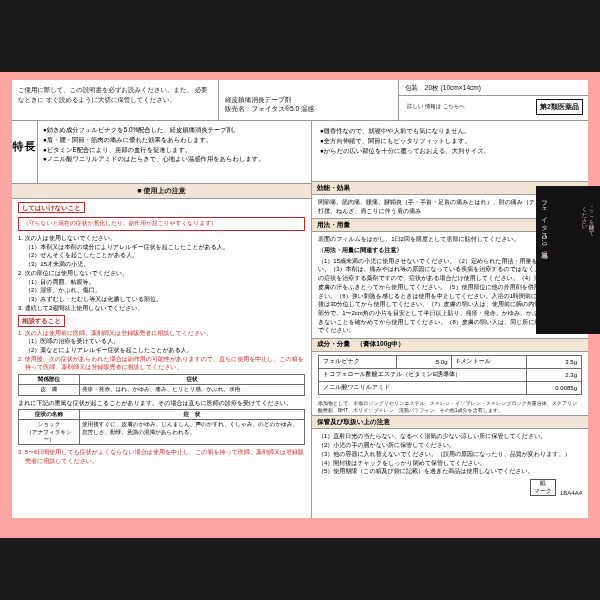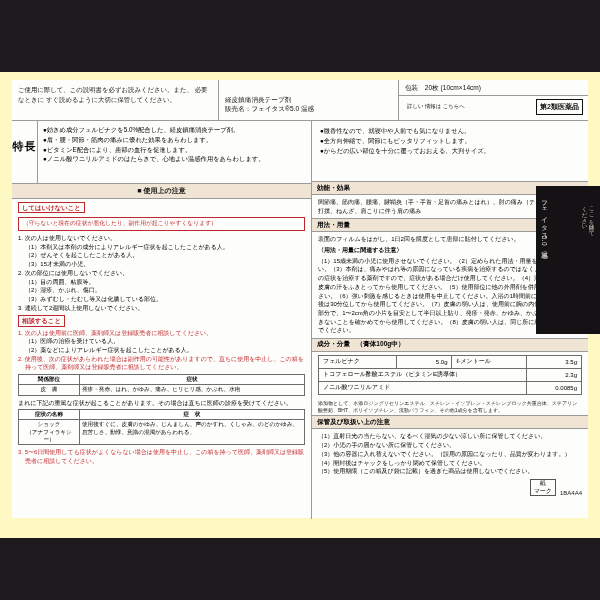--- a/index.html
+++ b/index.html
@@ -10,21 +10,21 @@
   body {
     width: 600px;
     height: 600px;
     font-family: "Liberation Sans", sans-serif;
     overflow: hidden;
   }
   .page {
     position: relative;
     width: 600px;
     height: 600px;
-    background: #fef9c3;
+    background: #fca5a5;
   }
   
   .edge-top {
     position: absolute;
     left: 0; top: 0;
     width: 600px; height: 72px;
     background: #1c1a1c;
   }
   .edge-bottom {
     position: absolute;

